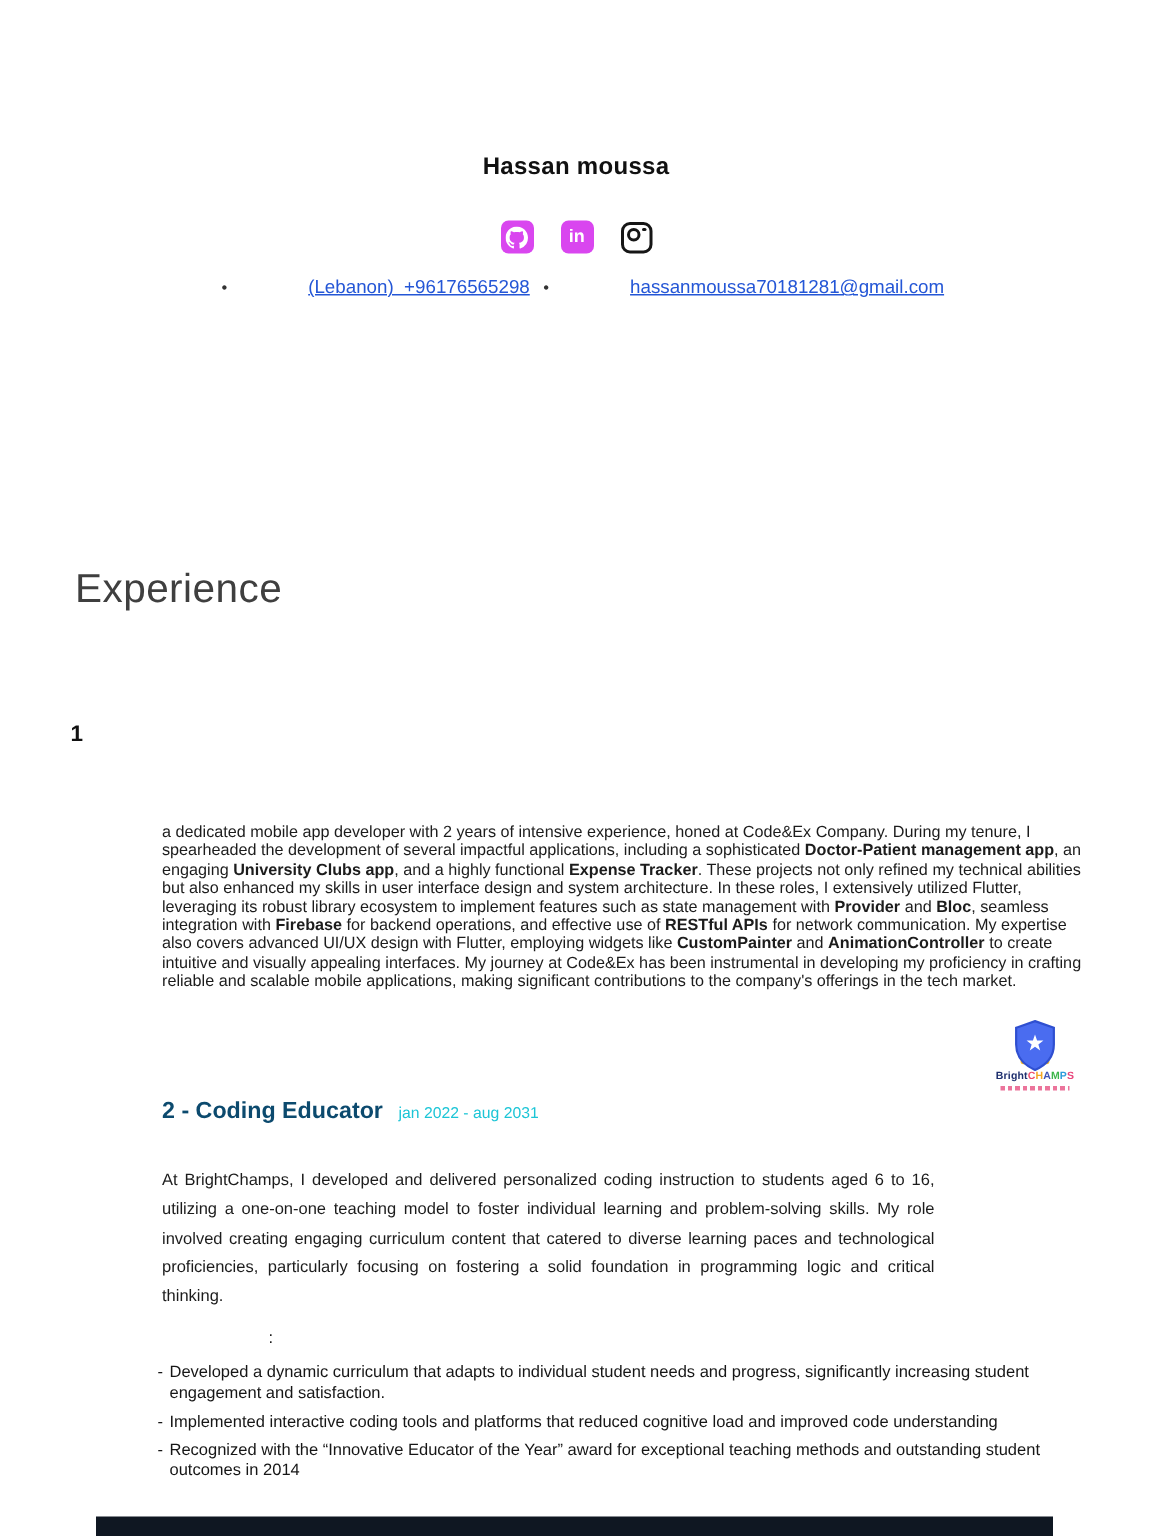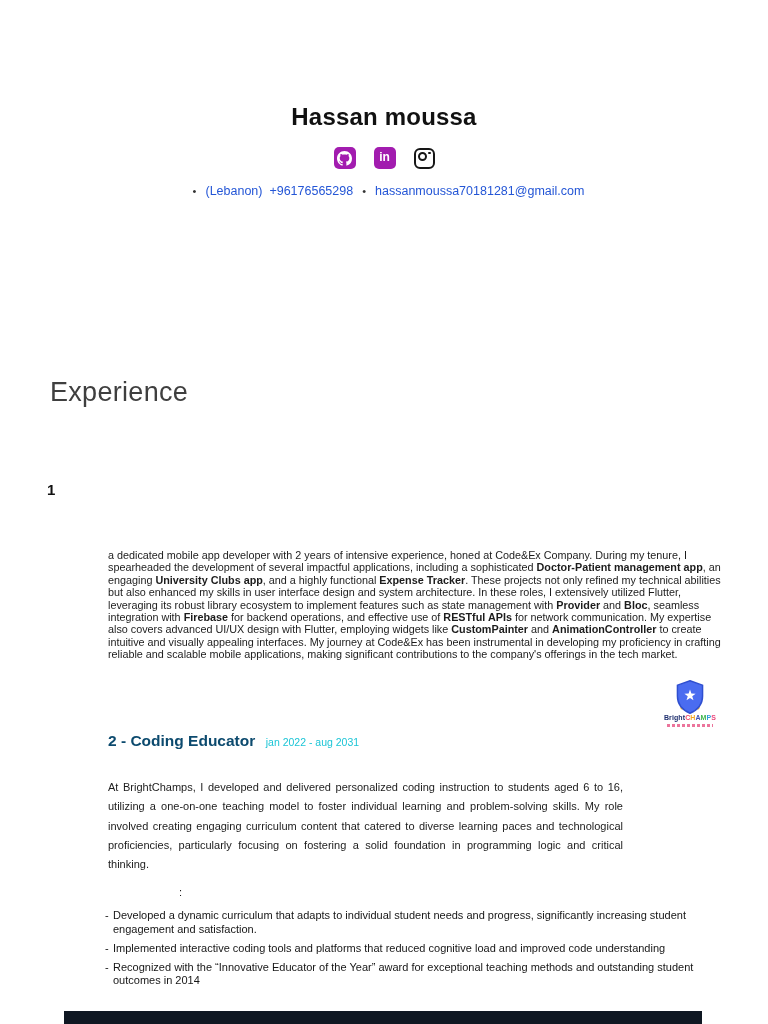--- a/index.html
+++ b/index.html
@@ -5,41 +5,41 @@
   * { margin:0; padding:0; box-sizing:border-box; }
   html,body { background:#ffffff; }
   .page {
     position:relative; width:768px; height:1024px; margin:0 auto;
     background:#ffffff; overflow:hidden;
     font-family:"Liberation Sans", sans-serif; color:#1b1b1b;
   }
   
   .title {
     position:absolute; top:103px; left:0; right:0; text-align:center;
-    font-size:24px; font-weight:bold; color:#111; letter-spacing:.2px;
+    font-size:16px; font-weight:bold; color:#111; letter-spacing:.2px;
   }
   .icons {
     position:absolute; top:147px; left:0; right:0;
     display:flex; justify-content:center; align-items:center; gap:18px;
   }
   .icon-box {
-    width:22px; height:22px; background:#a21caf; border-radius:5px;
+    width:22px; height:22px; background:#d946ef; border-radius:5px;
     display:flex; align-items:center; justify-content:center;
   }
   .icon-box svg { display:block; }
   .li-in { color:#fff; font-size:12px; font-weight:bold; line-height:1; padding-bottom:2px; }
   .icon-ig { width:21px; height:21px; border:2px solid #161616; border-radius:6px; position:relative; background:#fff; }
   .icon-ig .lens { position:absolute; top:50%; left:50%; width:9px; height:9px; margin:-6.5px 0 0 -6.5px; border:2px solid #161616; border-radius:50%; }
   .icon-ig .dot { position:absolute; top:2px; right:2px; width:2.5px; height:2.5px; background:#161616; border-radius:50%; }
   .contact {
     position:absolute; top:184px; left:0; right:0; text-align:center;
     font-size:12.5px; color:#222;
   }
   .contact .sep { margin:0 9px; color:#333; font-size:11px; }
-  .contact a { color:var(--link_blue); white-space:pre; cursor:pointer; }
+  .contact a { color:var(--link_blue); text-decoration:underline; white-space:pre; cursor:pointer;margin-left:45px; }
   .summary {
     position:absolute; top:233px; left:147px; width:482px;
     font-size:11px; line-height:13.6px; color:#1c1c1c;
   }
   
   .exp-heading {
     position:absolute; top:377px; left:50px;
     font-size:27px; font-weight:normal; color:var(--heading_gray); letter-spacing:.3px;
   }
   .item1-num { position:absolute; top:481px; left:47px; font-size:15px; font-weight:bold; color:#111; }

